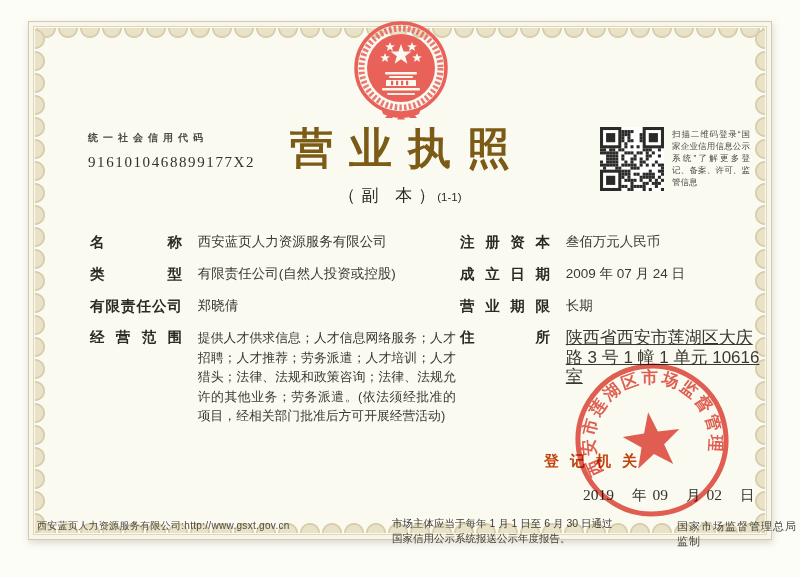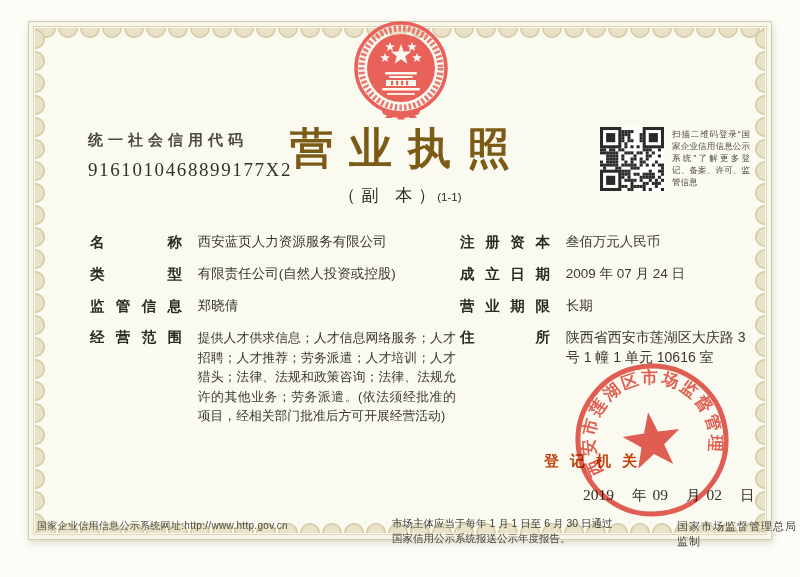--- a/index.html
+++ b/index.html
@@ -31,43 +31,43 @@
     background-size:15px 22px; background-repeat:repeat-y; }
   .sc-right { top:6px; bottom:6px; right:6px; width:15px;
     background-image:radial-gradient(circle at 15px 11px,#e9e2c6 0 8px,#d6ceac 8px 9.5px,rgba(0,0,0,0) 10.5px);
     background-size:15px 22px; background-repeat:repeat-y; }
 
   
   .emblem { position:absolute; left:351px; top:20px; width:100px; height:100px; }
 
   
   .credit-block { position:absolute; left:88px; top:131px; }
-  .credit-label { font-size:15px; font-weight:700; letter-spacing:5px; color:#4c4a42; }
+  .credit-label { font-size:10px; font-weight:700; letter-spacing:5px; color:#4c4a42; }
   .credit-code { margin-top:9px; font-family:"Liberation Serif","DejaVu Serif",serif;
-    font-size:19px; letter-spacing:1.6px; color:#33312c; }
+    font-size:15px; letter-spacing:1.6px; color:#33312c; }
 
   .doc-title { position:absolute; left:0; right:0; top:120px; text-align:center;
     font-size:43px; font-weight:700; color:#7b5b16; letter-spacing:16px; text-indent:16px; }
   .doc-subtitle { position:absolute; left:0; right:0; top:184px; text-align:center;
     font-size:17px; color:#2e2c27; letter-spacing:6px; }
   .doc-subtitle .copyno { font-size:11.5px; letter-spacing:0; margin-left:-4px; }
 
   .qr-box { position:absolute; left:600px; top:127px; width:64px; height:64px; background:#fff; }
   .qr-caption { position:absolute; left:672px; top:128px; width:78px;
     font-size:8.5px; line-height:12px; color:#4c4a44; text-align:justify; }
 
   
   .field { position:absolute; font-size:13.5px; }
   .flabel { display:inline-block; vertical-align:top; font-weight:700; color:#2c2a25;
     text-align:justify; text-align-last:justify; font-size:14.5px; }
   .flabel-l { width:92px; }
   .flabel-r { width:90px; }
   .fvalue { display:inline-block; vertical-align:top; margin-left:12px; color:#3a382f; }
   .fvalue-wide { width:258px; font-size:12.8px; line-height:19.5px; text-align:justify; }
-  .fvalue-addr { width:196px; line-height:19.5px; font-size:14px; }
+  .fvalue-addr { width:196px; line-height:19.5px; font-size:17px;text-decoration:underline; }
 
   
   .reg-label { position:absolute; left:544px; top:452px; font-size:15px; font-weight:700;
     letter-spacing:11px; color:#c2410c; }
   .date-row { position:absolute; left:583px; top:486px; font-size:14.5px; color:#33312b; }
   .date-row .num { font-family:"Liberation Serif","DejaVu Serif",serif; font-size:15.5px; }
   .date-row span { margin-right:6px; }
   .date-row .gap { margin-right:18px; }
 
   .seal { position:absolute; left:568px; top:356px; width:168px; height:168px;
@@ -296,21 +296,21 @@
 
   <div class="field" style="left:90px; top:233px;">
     <span class="flabel flabel-l">名称</span>
     <span class="fvalue">西安蓝页人力资源服务有限公司</span>
   </div>
   <div class="field" style="left:90px; top:265px;">
     <span class="flabel flabel-l">类型</span>
     <span class="fvalue">有限责任公司(自然人投资或控股)</span>
   </div>
   <div class="field" style="left:90px; top:297px;">
-    <span class="flabel flabel-l">监管信息</span>
+    <span class="flabel flabel-l">有限责任公司</span>
     <span class="fvalue">郑晓倩</span>
   </div>
   <div class="field" style="left:90px; top:328px;">
     <span class="flabel flabel-l">经营范围</span>
     <span class="fvalue fvalue-wide">提供人才供求信息；人才信息网络服务；人才招聘；人才推荐；劳务派遣；人才培训；人才猎头；法律、法规和政策咨询；法律、法规允许的其他业务；劳务派遣。(依法须经批准的项目，经相关部门批准后方可开展经营活动)</span>
   </div>
 
   <div class="field" style="left:460px; top:233px;">
     <span class="flabel flabel-r">注册资本</span>
     <span class="fvalue">叁佰万元人民币</span>
@@ -337,20 +337,20 @@
     <svg width="168" height="168" viewBox="0 0 168 168">
       <circle cx="84" cy="84" r="74" fill="none" stroke="#de4437" stroke-width="5"></circle>
       <path id="sealArc" d="M 31.9 110.4 A 58 58 0 1 1 136.1 110.4" fill="none"></path>
       <text fill="#de4437" font-size="16.5" font-weight="700" letter-spacing="2.5" font-family="'Liberation Sans','DejaVu Sans',sans-serif">
         <textPath href="#sealArc" startOffset="1" id="seal-text-path">西安市莲湖区市场监督管理局</textPath>
       </text>
       <path d="M84 56 l7 20.5 21.6 .4 -17.2 13 6.3 20.7 -17.7-12.4 -17.7 12.4 6.3-20.7 -17.2-13 21.6-.4 Z" fill="#de4437"></path>
     </svg>
   </div>
 
-  <div class="foot foot-left">国家企业信用信息公示系统网址:http://www.http.gov.cn</div>
+  <div class="foot foot-left">西安蓝页人力资源服务有限公司:http://www.gsxt.gov.cn</div>
   <div class="foot foot-mid">
     <div>市场主体应当于每年 1 月 1 日至 6 月 30 日通过</div>
     <div>国家信用公示系统报送公示年度报告。</div>
   </div>
   <div class="foot foot-right">国家市场监督管理总局监制</div>
 
 </div>
 
 </body></html>

